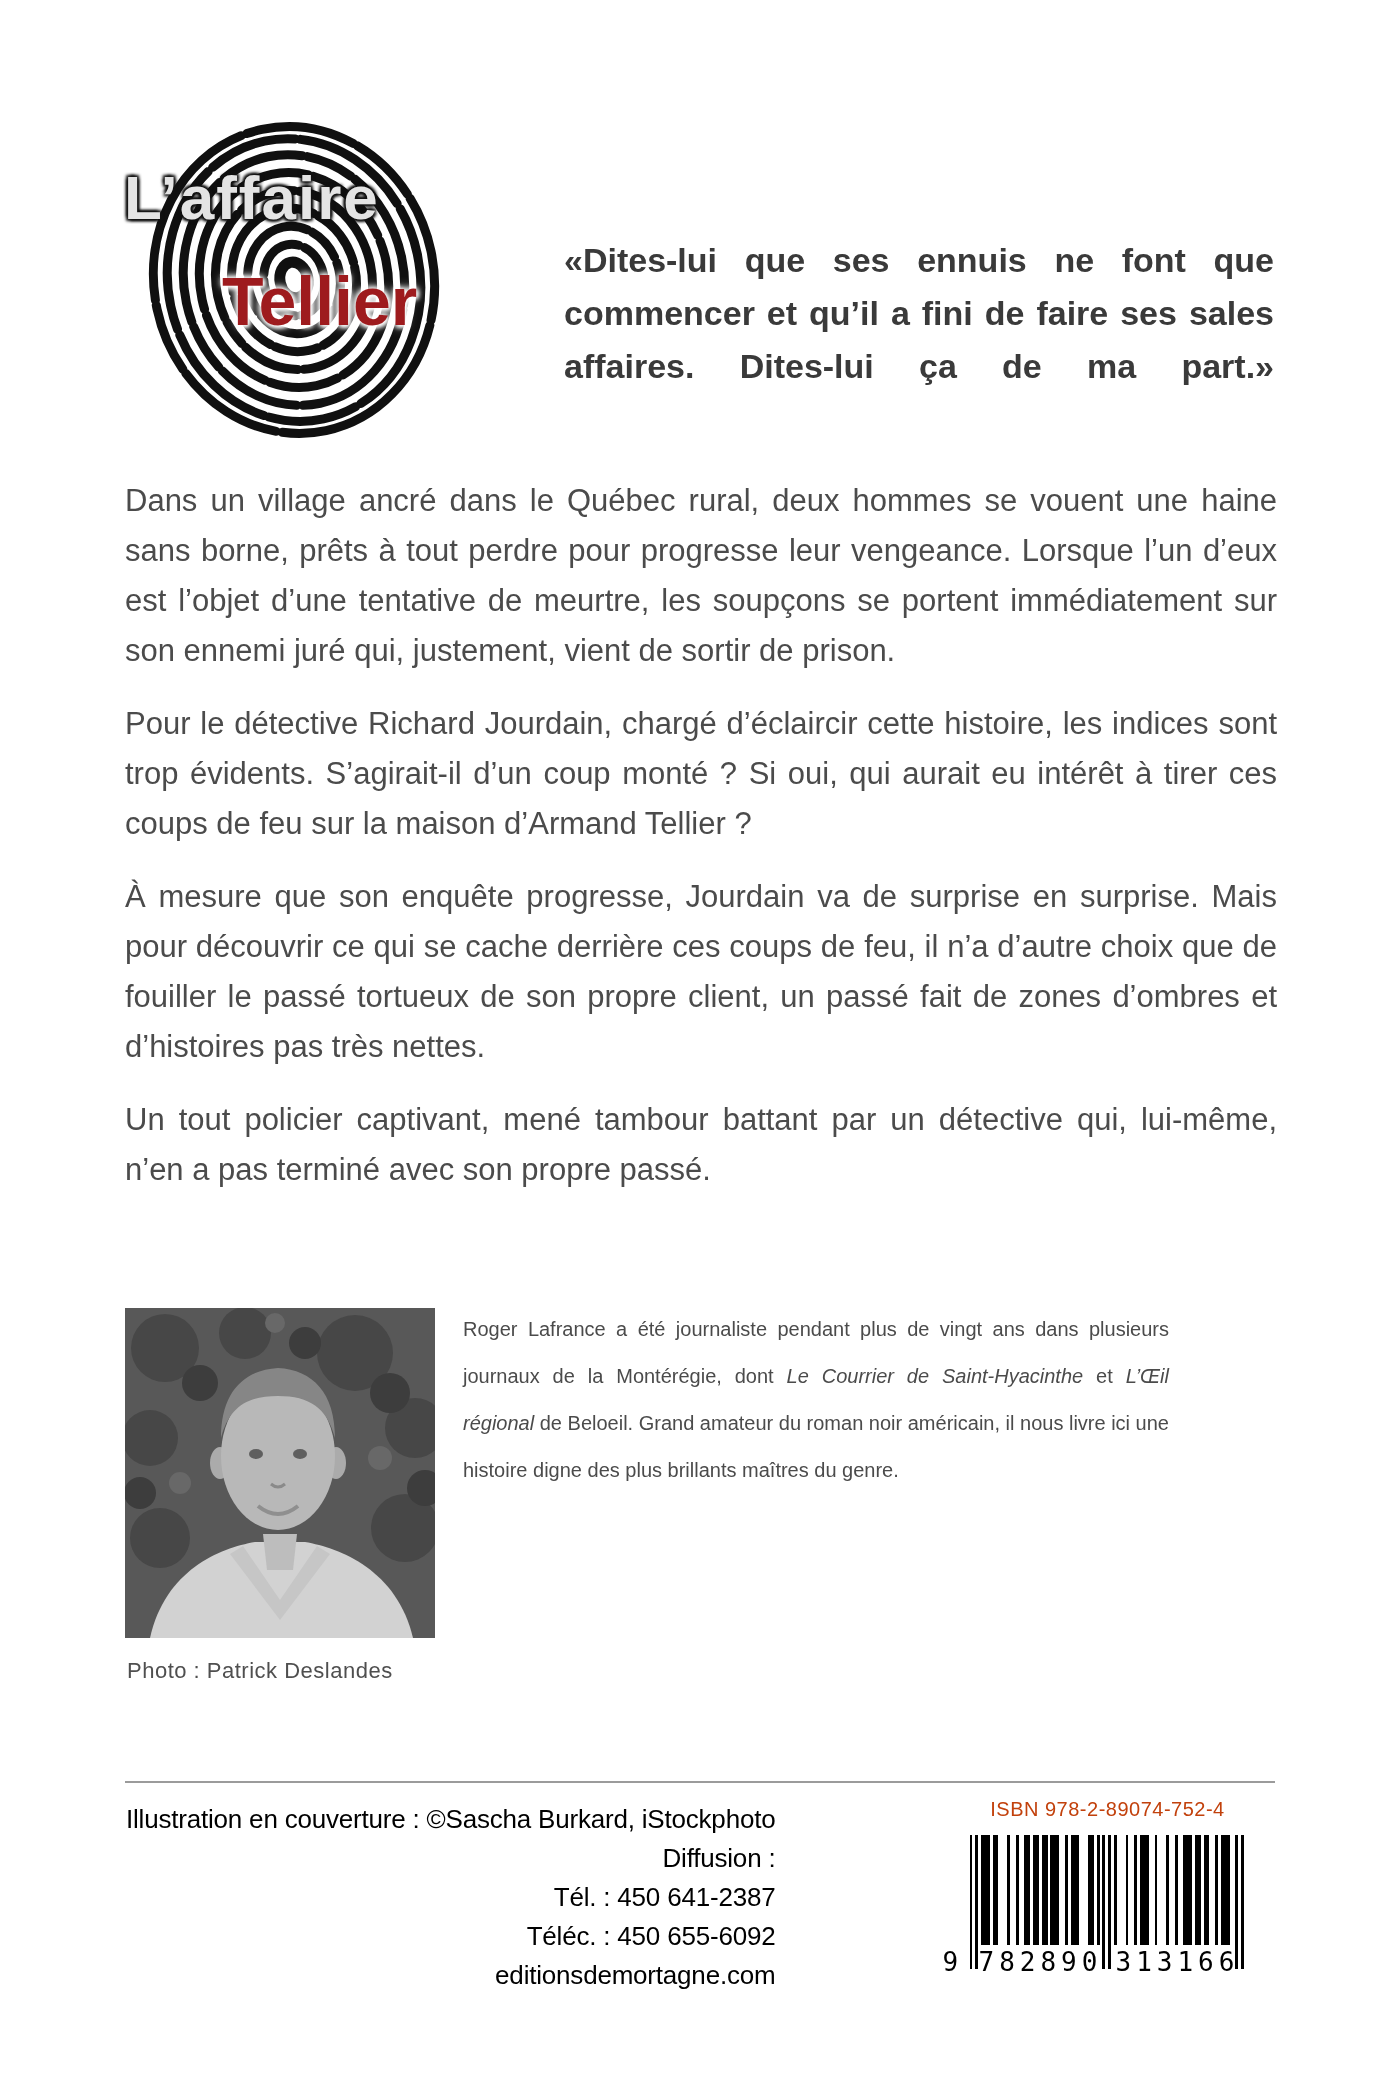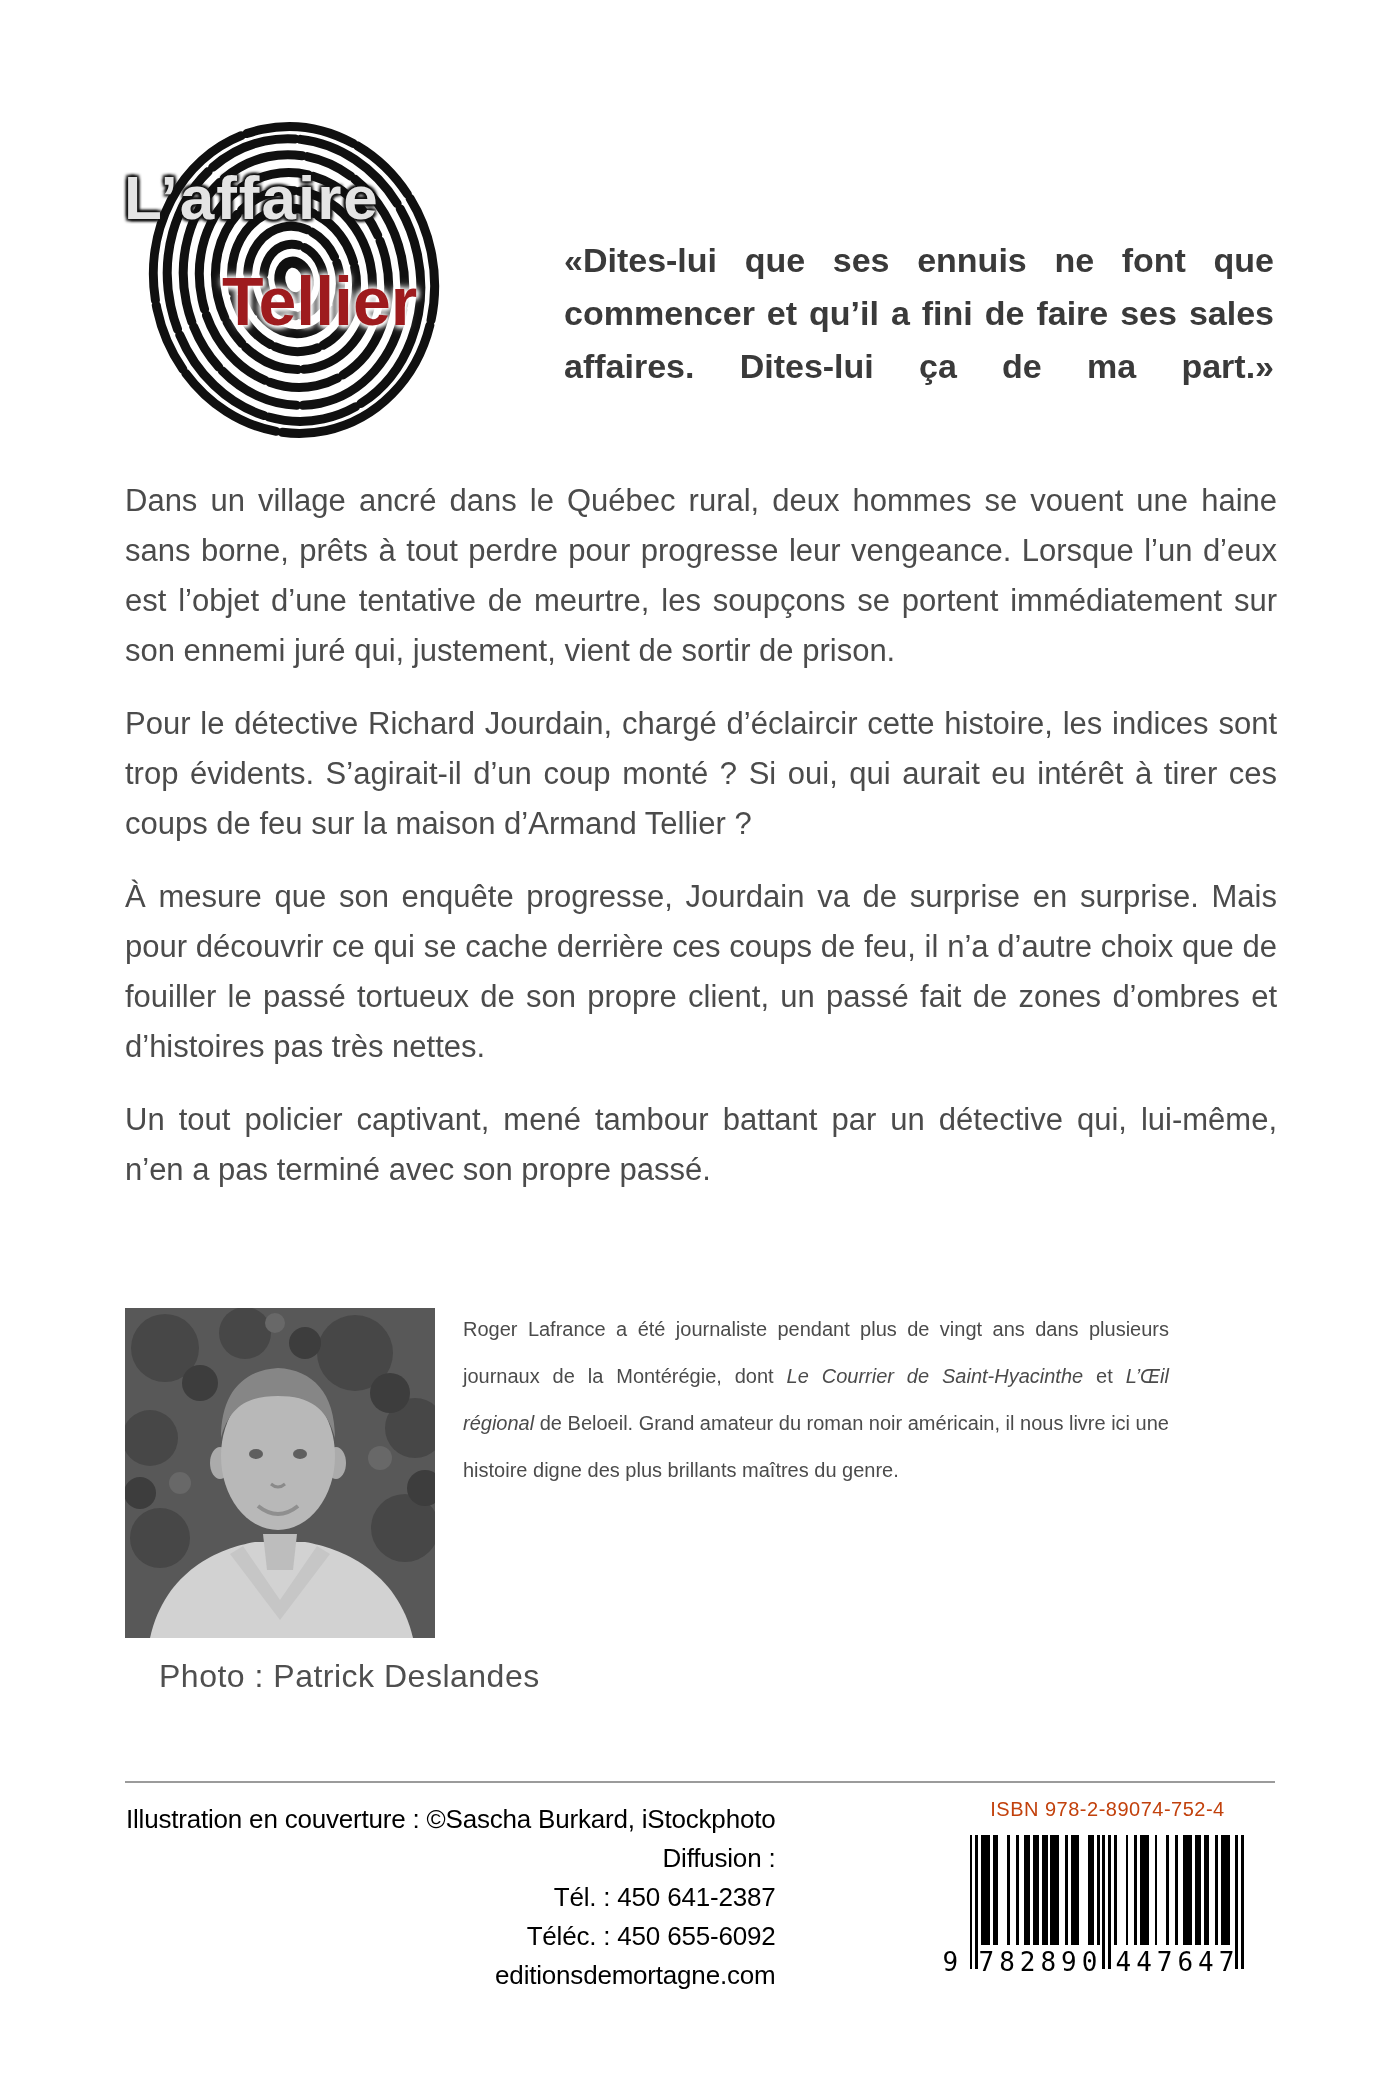--- a/index.html
+++ b/index.html
@@ -45,21 +45,21 @@
 
   
   .author{position:absolute;left:125px;top:1306px;width:1152px;height:400px;}
   .photo-frame{position:absolute;left:0;top:2px;width:310px;height:330px;overflow:hidden;}
   .photo-frame svg{display:block;width:100%;height:100%;}
   .bio{
     position:absolute;left:338px;top:0;width:706px;
     font-size:20px;line-height:47px;color:var(--body-text);text-align:justify;
   }
   .caption{
-    position:absolute;left:2px;top:352px;font-size:32px;letter-spacing:0.5px;color:#4f4f4f;margin-left:32px;
+    position:absolute;left:2px;top:352px;font-size:22px;letter-spacing:0.5px;color:#4f4f4f;
   }
 
   
   .divider{position:absolute;left:125px;top:1781px;width:1150px;height:2px;background:#9b9b9b;}
   .publisher{position:absolute;left:126px;top:1800px;font-size:26px;line-height:39px;color:#000000;letter-spacing:-0.2px;text-align:right;}
 
   .barcode-block{position:absolute;left:940px;top:1798px;width:335px;text-align:center;}
   .isbn{font-size:20px;color:#c2410c;letter-spacing:0.5px;}
   .ean{position:relative;width:276px;height:152px;margin:14px auto 0 auto;}
   .bars{display:flex;align-items:flex-start;height:140px;}
@@ -253,17 +253,17 @@
           <div class="bc-mod on"></div>
           <div class="bc-mod on"></div>
           <div class="bc-mod"></div>
           <div class="bc-mod"></div>
           <div class="bc-mod on guard"></div>
           <div class="bc-mod guard"></div>
           <div class="bc-mod on guard"></div>
         </div>
       <span class="bc-digit" id="bc0">9</span>
       <span class="bc-digit" id="bc1">782890</span>
-      <span class="bc-digit" id="bc2">447647</span>
+      <span class="bc-digit" id="bc2">313166</span>
     </div>
   </div>
 
 </div>
 
 </body></html>

